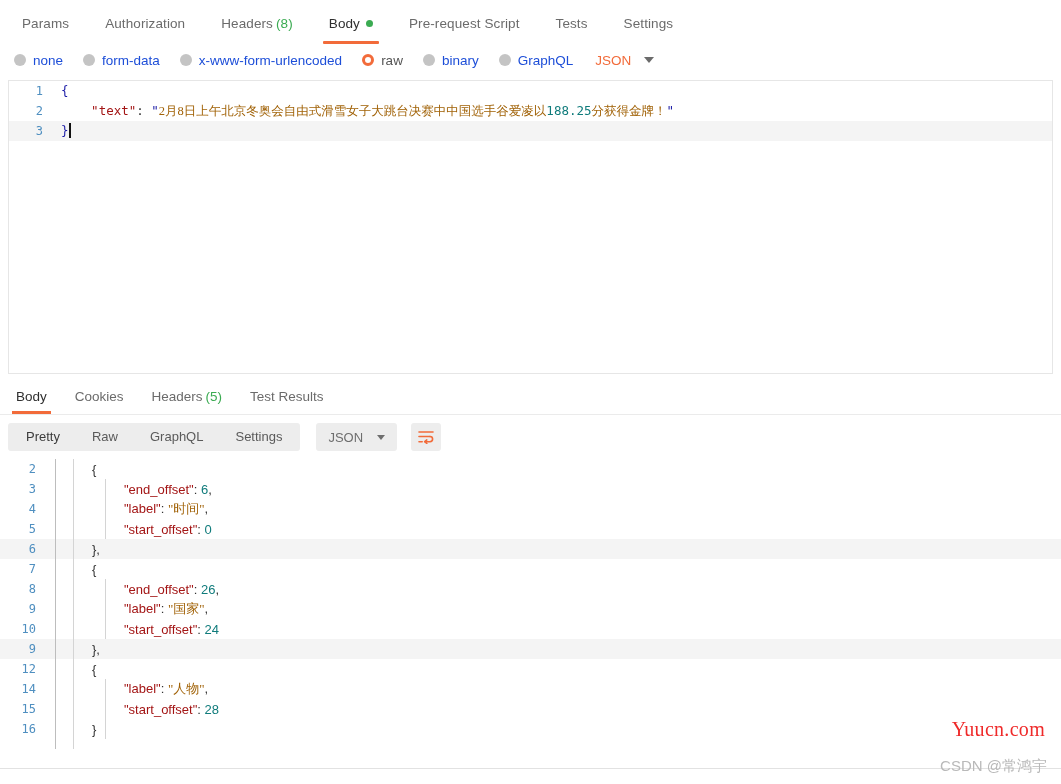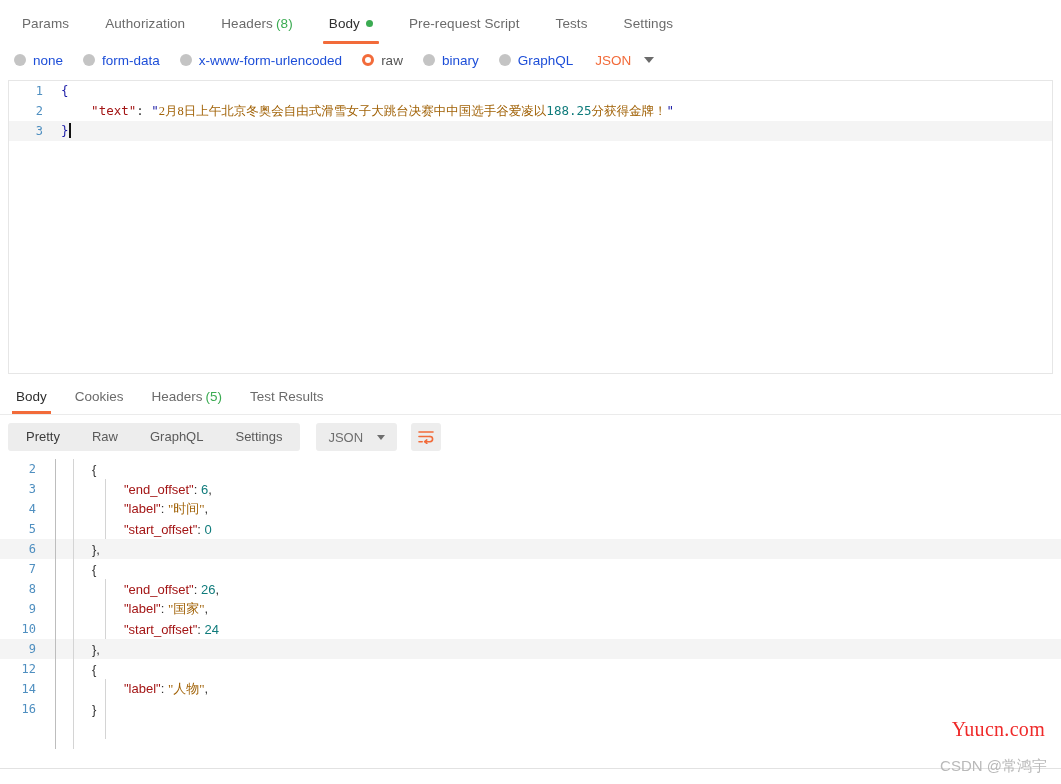--- a/index.html
+++ b/index.html
@@ -433,20 +433,24 @@
       </div>
       <div class="resp-line">
         <div class="lineno">12</div>
         <div class="codetext" style="padding-left: 46px;"><span class="tok-punc">{</span></div>
       </div>
       <div class="resp-line">
         <div class="lineno">14</div>
         <div class="codetext" style="padding-left: 78px;"><span class="tok-key">"label"</span><span class="tok-punc">: </span><span class="tok-cn">"人物"</span><span class="tok-punc">,</span></div>
       </div>
       <div class="resp-line">
+        <div class="lineno">15</div>
+        <div class="codetext" style="padding-left: 78px;"><span class="tok-key">"start_offset"</span><span class="tok-punc">: </span><span class="tok-num">28</span></div>
+      </div>
+      <div class="resp-line">
         <div class="lineno">16</div>
         <div class="codetext" style="padding-left: 46px;"><span class="tok-punc">}</span></div>
       </div>
     </div>
 <div class="guide" style="left: 73px; top: 0px; height: 340px;"></div>
     <div class="guide" style="left: 105px; top: 20px; height: 60px;"></div>
     <div class="guide" style="left: 105px; top: 120px; height: 60px;"></div>
     <div class="guide" style="left: 105px; top: 220px; height: 60px;"></div>
   </div>
 

